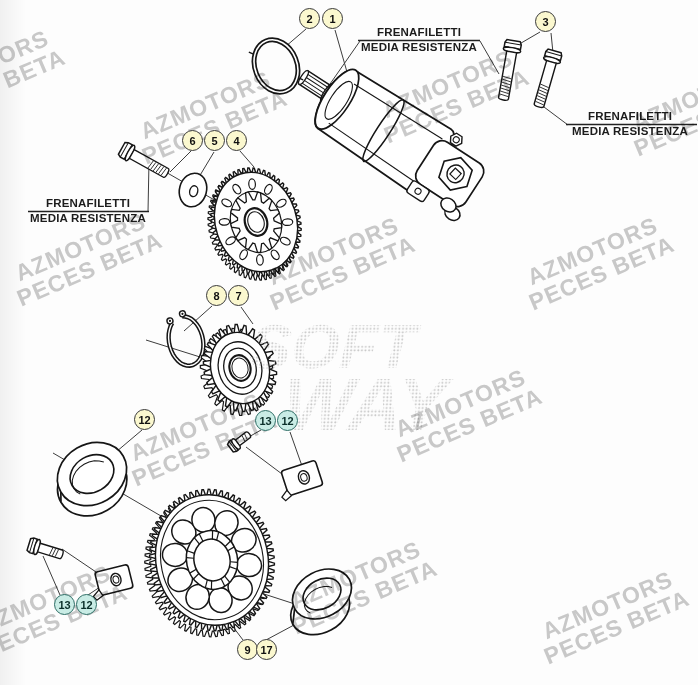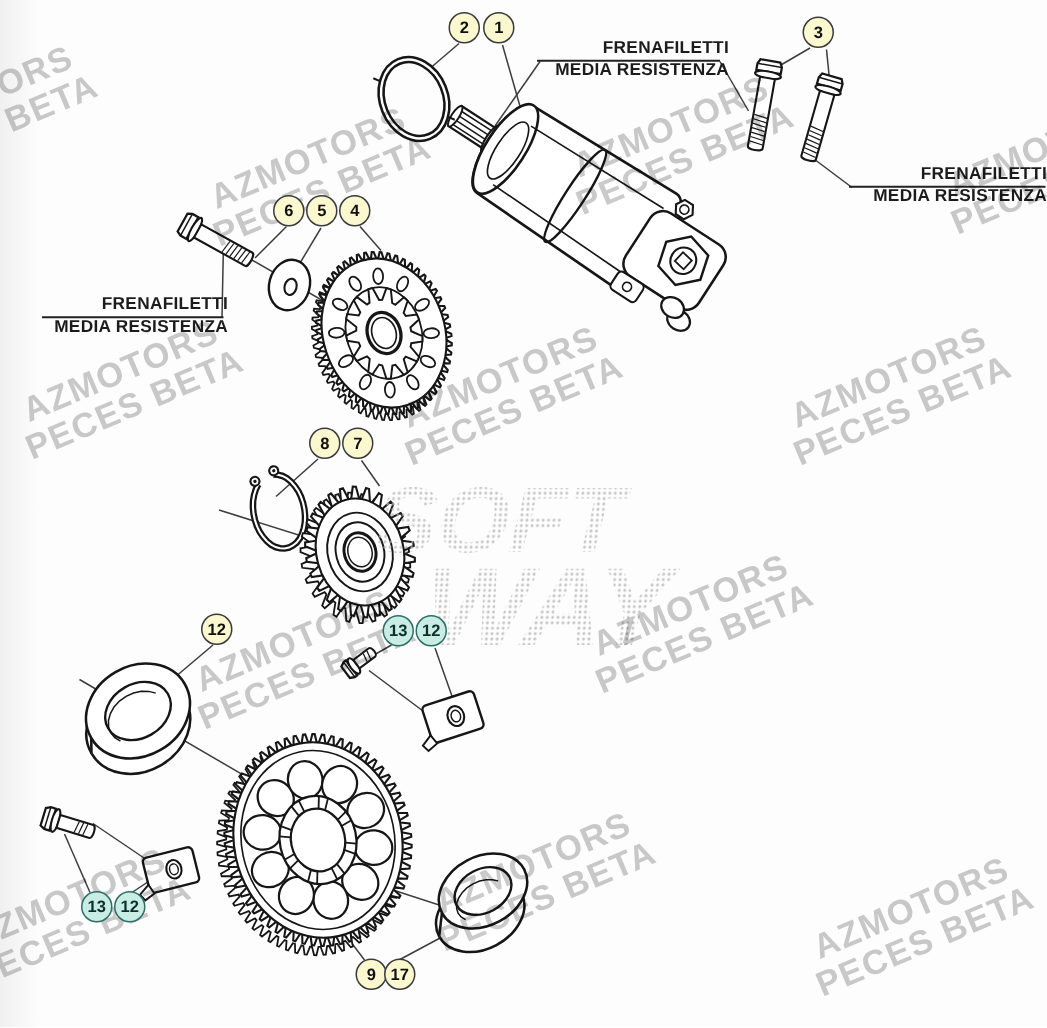--- a/index.html
+++ b/index.html
@@ -8,21 +8,21 @@
   .stage::before{content:"";position:absolute;left:0;top:0;bottom:0;width:26px;
          background:linear-gradient(90deg,#f0f0f0,rgba(240,240,240,0));pointer-events:none;}
   svg.diagram{position:absolute;left:0;top:0;}
   
   .callout{position:absolute;width:21px;height:21px;border-radius:50%;
            border:1.4px solid #3a3a3a;background:var(--callout-yellow,#FBF8CF);
            display:flex;align-items:center;justify-content:center;
            font-size:11px;font-weight:bold;color:#101010;z-index:30;box-sizing:border-box;}
   .callout.teal{background:var(--callout-teal,#C9ECE5);border-color:#2e6e66;color:#0b2f2a;}
   
-  .frena{position:absolute;text-align:right;font-size:11.5px;font-weight:bold;
+  .frena{position:absolute;text-align:center;font-size:11.5px;font-weight:bold;
          color:#1c1c1c;line-height:15px;letter-spacing:.2px;white-space:nowrap;z-index:20;}
   
   .wm{position:absolute;transform:translate(-50%,-50%) rotate(-23deg);
       font-weight:bold;font-size:23px;line-height:24px;letter-spacing:1px;
       color:var(--wm-gray,#bdbdbd);opacity:.8;text-align:center;white-space:nowrap;
       mix-blend-mode:multiply;z-index:25;pointer-events:none;}
 </style>
 </head>
 <body>
 

